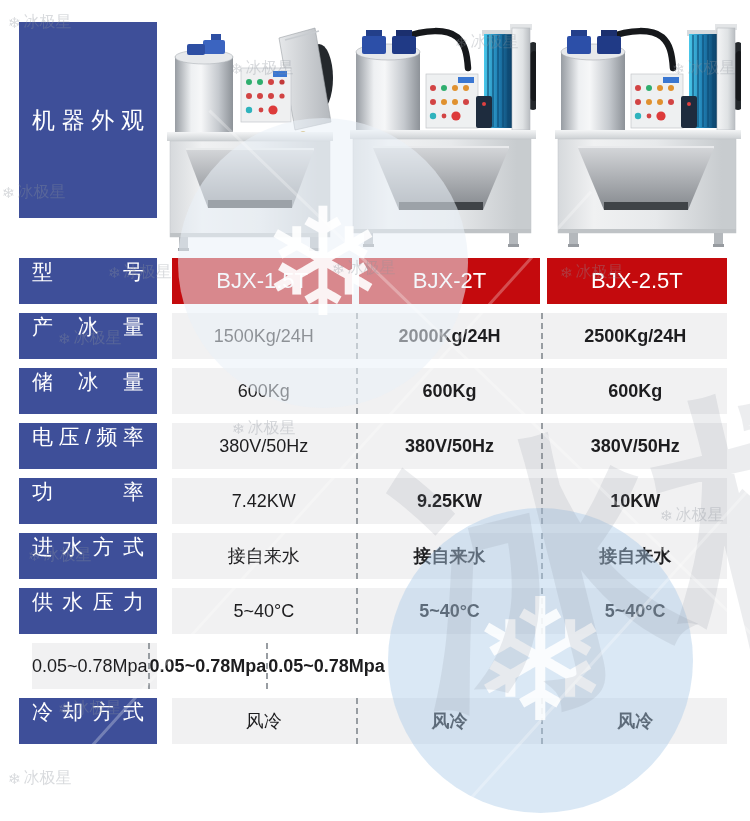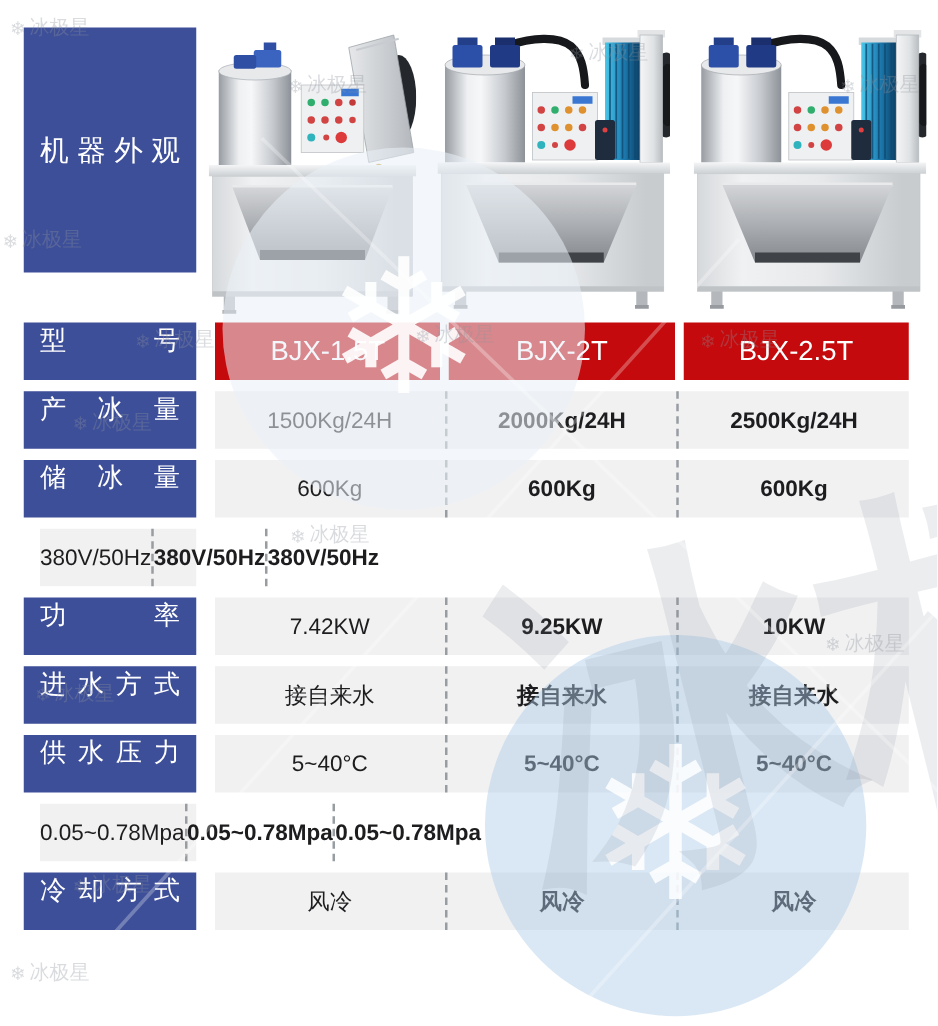--- a/index.html
+++ b/index.html
@@ -237,20 +237,23 @@
       <span class="jtext">储冰量</span>
     </div>
     <div class="values data">
       <div class="vcell">600Kg</div>
       <div class="vcell">600Kg</div>
       <div class="vcell">600Kg</div>
     </div>
   </div>
 
   <div class="row">
+    <div class="cell-label">
+      <span class="jtext">电压/频率</span>
+    </div>
     <div class="values data">
       <div class="vcell">380V/50Hz</div>
       <div class="vcell">380V/50Hz</div>
       <div class="vcell">380V/50Hz</div>
     </div>
   </div>
 
   <div class="row">
     <div class="cell-label">
       <span class="jtext">功率</span>

